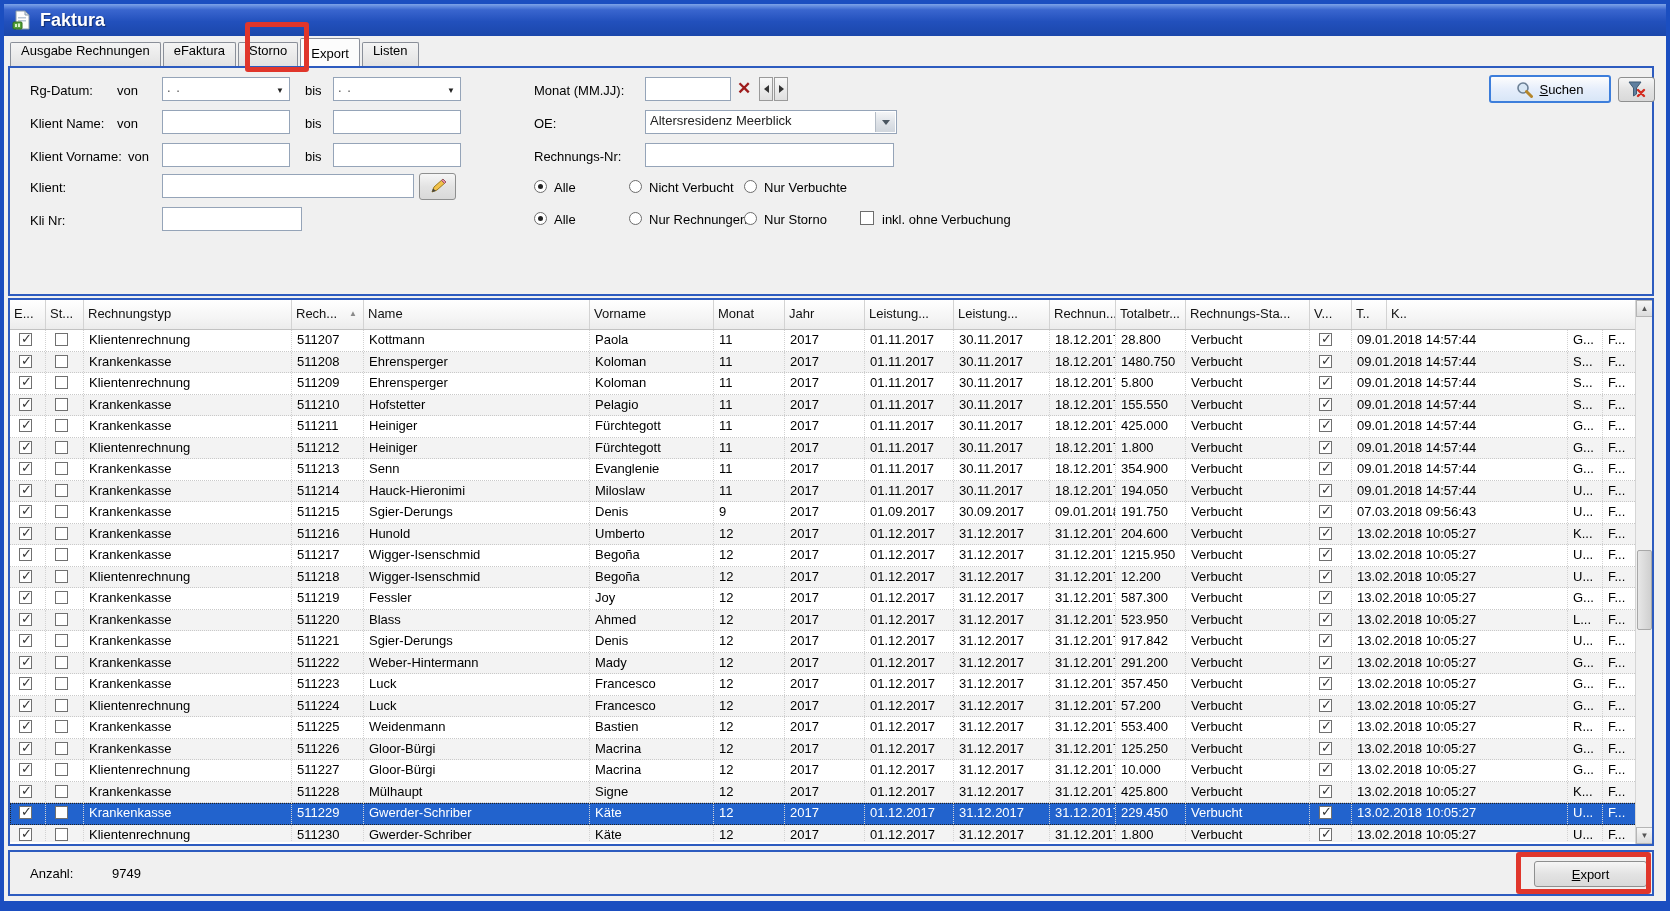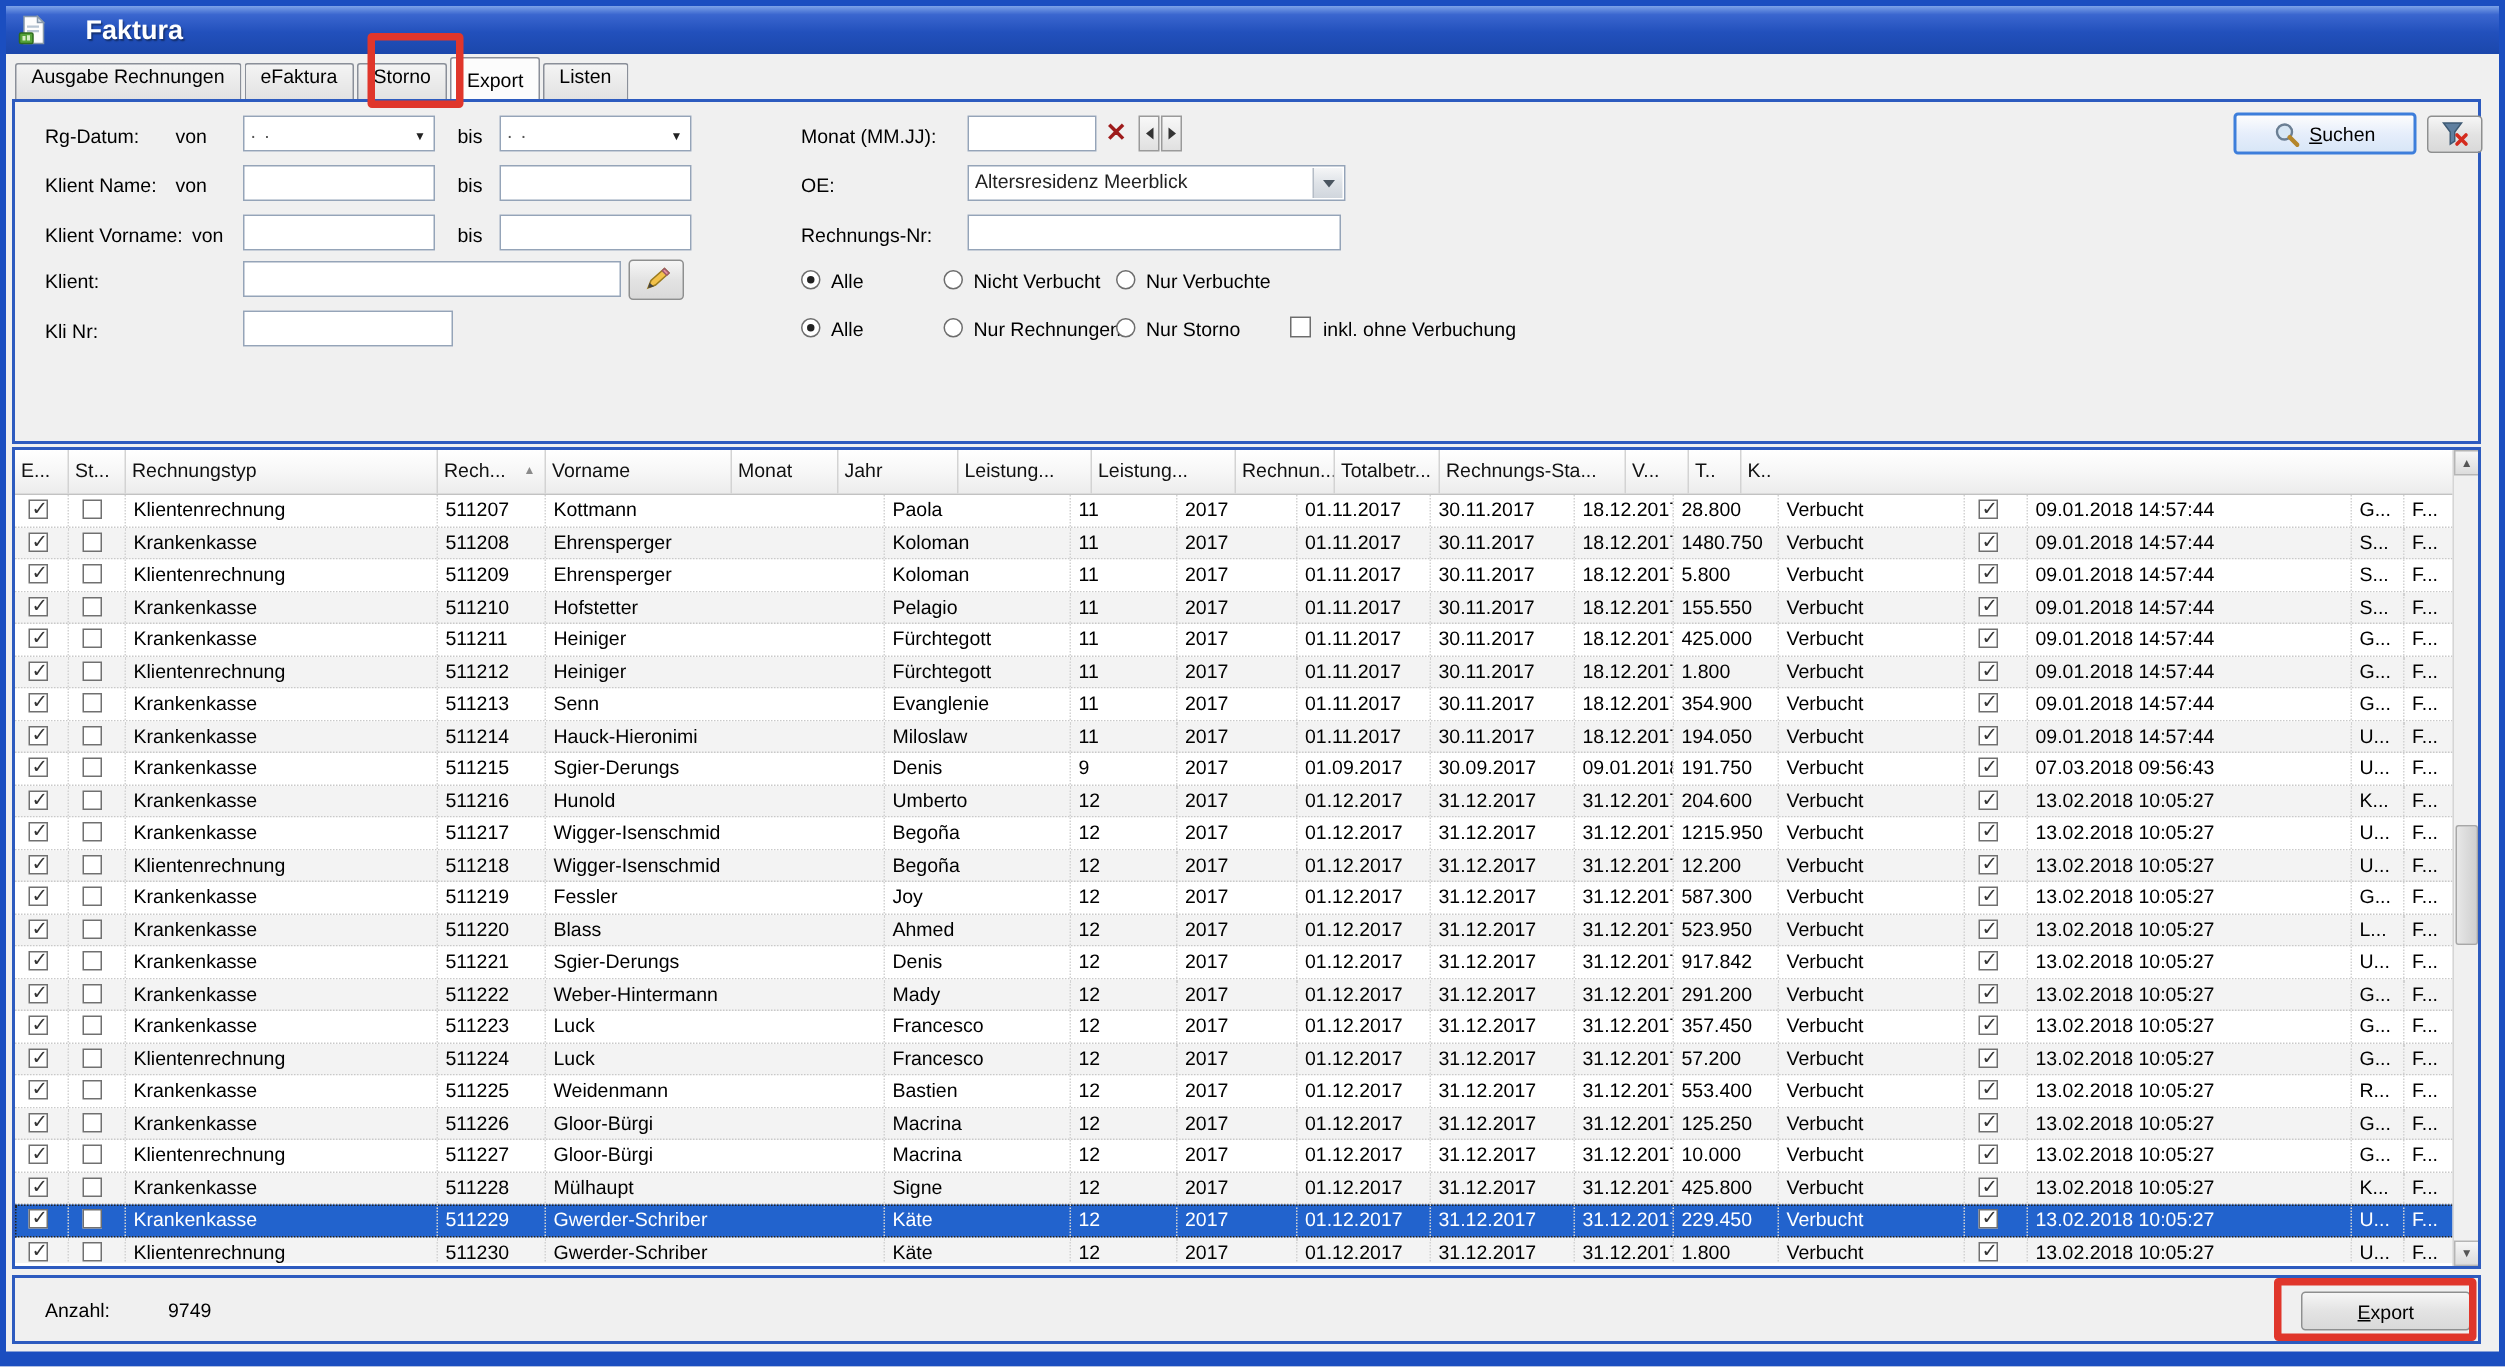--- a/index.html
+++ b/index.html
@@ -3,21 +3,21 @@
 <meta charset="utf-8">
 <style>
   * { margin:0; padding:0; box-sizing:border-box; }
   html,body { width:1670px; height:911px; background:#cfd8ea; font-family:"Liberation Sans", sans-serif; }
   .window { position:relative; width:1670px; height:911px; border:4px solid #1b4ec0; border-bottom-width:10px; background:#f0f0f0; overflow:hidden; }
 
   
   .titlebar { position:absolute; left:0; top:0; width:100%; height:32px;
     background:linear-gradient(180deg,#7da3e8 0%,#3a66cf 18%,#2250bc 55%,#1b47ab 100%);
     display:flex; align-items:center; padding-left:8px; }
-  .titlebar .title { color:#fff; font-size:18px; font-weight:bold; margin-left:25px; text-shadow:1px 1px 1px rgba(0,0,0,.4); }
+  .titlebar .title { color:#fff; font-size:18px; font-weight:bold; margin-left:8px; text-shadow:1px 1px 1px rgba(0,0,0,.4); }
 
   
   .tabstrip { position:absolute; left:2px; top:32px; height:30px; display:flex; align-items:flex-end; padding-left:4px; z-index:5; }
   .tab { border:1px solid #8a8f99; border-bottom:none; background:linear-gradient(180deg,#f4f4f4,#e2e2e2);
     padding:0 10px 5px 10px; font-size:13px; color:#000; margin-right:2px; border-radius:2px 2px 0 0; height:24px; }
   .tab.active { background:#fcfcfc; height:28px; padding-top:7px; position:relative; z-index:6; }
 
   
   .filter-panel { position:absolute; left:4px; top:62px; width:1646px; height:230px; border:2px solid #2d5bbf; background:#f0f0f0; }
   .table-panel  { position:absolute; left:4px; top:294px; width:1646px; height:548px; border:2px solid #2d5bbf; background:#fff; overflow:hidden; }
@@ -198,20 +198,21 @@
       </svg>
     </div>
   </div>
 
   <div class="table-panel">
     <div class="thead" id="thead">
         <div class="hcell c0"><span>E...</span></div>
         <div class="hcell c1"><span>St...</span></div>
         <div class="hcell c2"><span>Rechnungstyp</span></div>
         <div class="hcell c3"><span>Rech...</span><span class="sort">▲</span></div>
+        <div class="hcell c4"><span>Name</span></div>
         <div class="hcell c5"><span>Vorname</span></div>
         <div class="hcell c6"><span>Monat</span></div>
         <div class="hcell c7"><span>Jahr</span></div>
         <div class="hcell c8"><span>Leistung...</span></div>
         <div class="hcell c9"><span>Leistung...</span></div>
         <div class="hcell c10"><span>Rechnun...</span></div>
         <div class="hcell c11"><span>Totalbetr...</span></div>
         <div class="hcell c12"><span>Rechnungs-Sta...</span></div>
         <div class="hcell c13"><span>V...</span></div>
         <div class="hcell c15"><span>T..</span></div>

